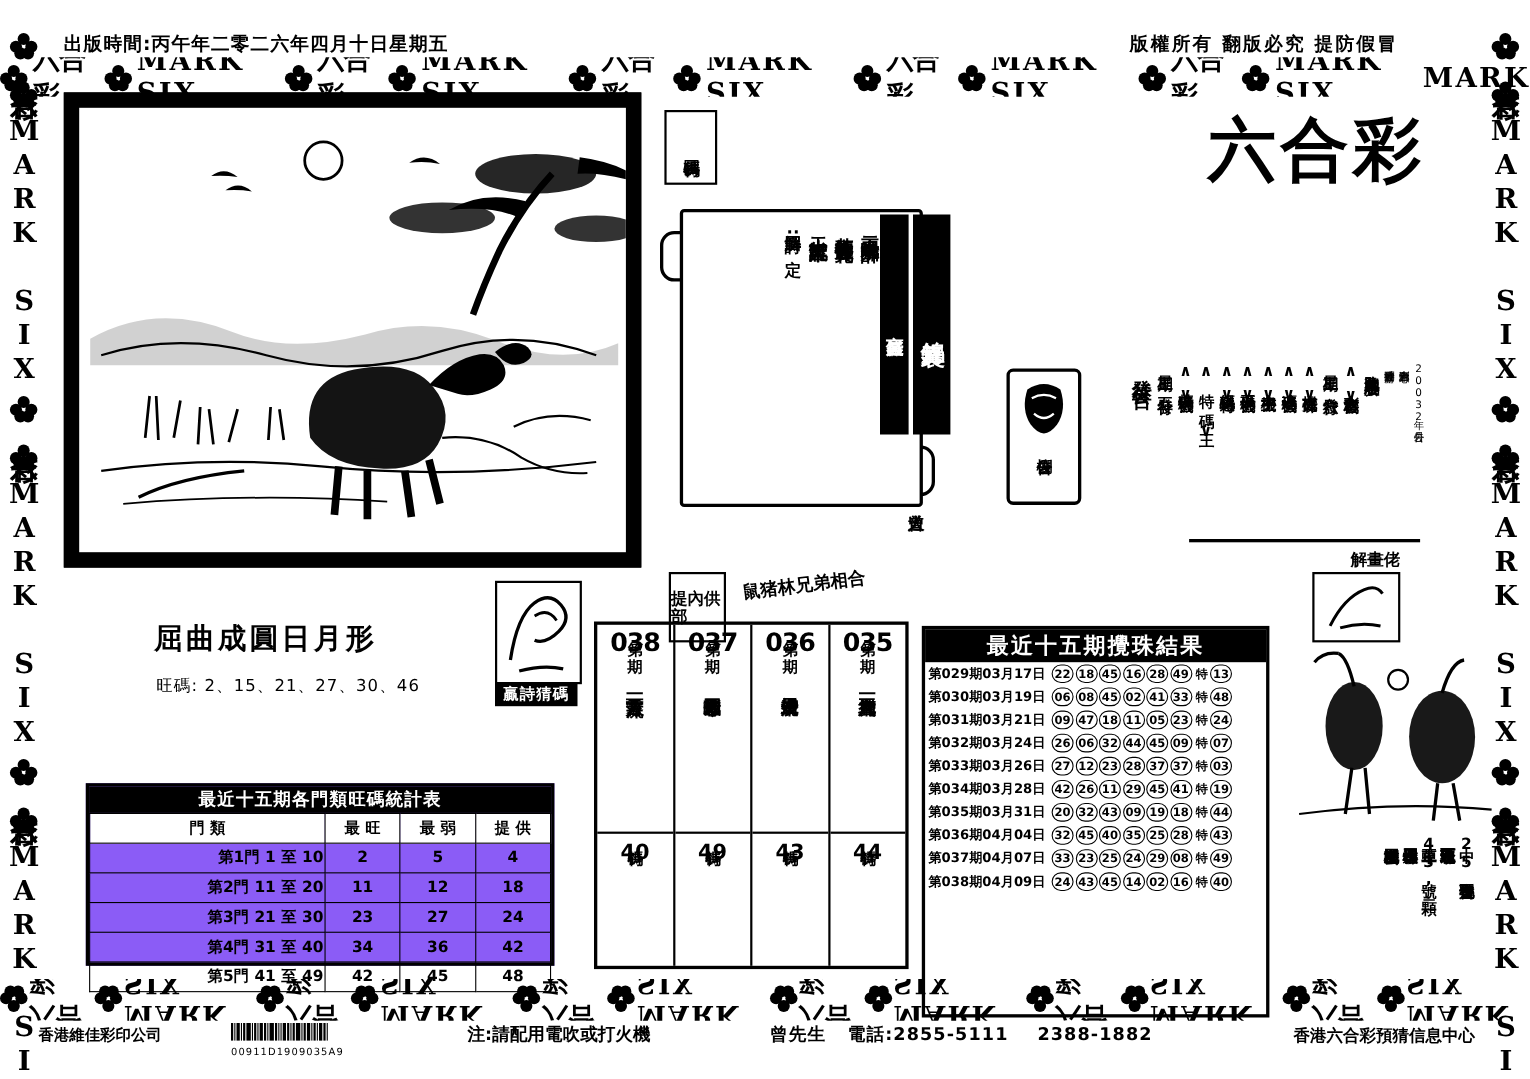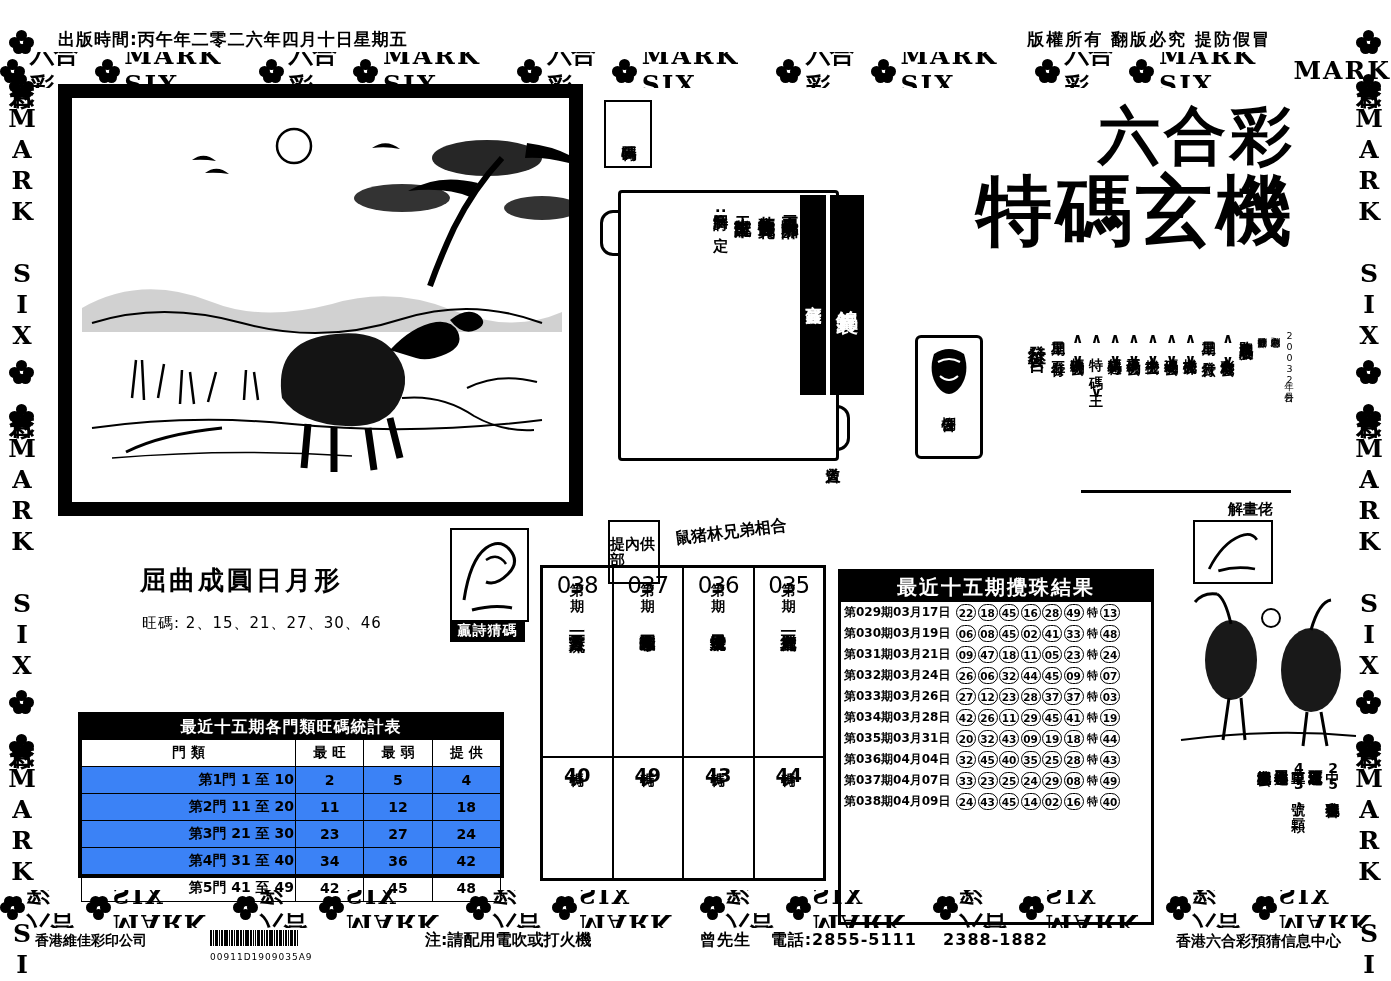--- a/index.html
+++ b/index.html
@@ -66,35 +66,35 @@
   #guess-badge{left:450px;top:528px;width:75px;height:90px;border:2px solid #000;background:#fff;}
   #guess-badge-label{left:450px;top:620px;width:75px;height:22px;background:#000;color:#fff;font-size:14px;font-weight:bold;display:flex;align-items:center;justify-content:center;letter-spacing:1px;}
   
   #inner-supply{left:608px;top:520px;width:48px;height:60px;border:2px solid #000;display:flex;align-items:center;justify-content:center;font-size:15px;font-weight:bold;line-height:1.1;text-align:left;}
   #monkey-note{left:675px;top:522px;font-size:16px;font-weight:bold;transform:rotate(-7deg);}
   
   #period-grid{left:540px;top:565px;width:280px;height:310px;border:3px solid #000;display:flex;}
   #period-grid .pcol{flex:1;border-left:2px solid #000;display:flex;flex-direction:column;align-items:center;}
   #period-grid .pcol:first-child{border-left:none;}
   #period-grid .phead{writing-mode:vertical-rl;text-orientation:upright;font-size:14px;font-weight:bold;margin-top:4px;}
-  #period-grid .pno{font-size:23px;font-weight:normal;letter-spacing:-1px;}
+  #period-grid .pno{font-size:23px;font-weight:bold;letter-spacing:-1px;}
   #period-grid .pqi{font-size:14px;font-weight:bold;}
   #period-grid .ptext{writing-mode:vertical-rl;text-orientation:upright;font-size:16px;font-weight:bold;line-height:1.1;margin-top:6px;height:130px;}
   #period-grid .sep{width:100%;height:2px;background:#000;margin-top:4px;}
   #period-grid .tmlabel{writing-mode:vertical-rl;text-orientation:upright;font-size:14px;font-weight:bold;margin-top:4px;}
   #period-grid .tmval{font-size:19px;font-weight:bold;margin-top:2px;}
   
   #results-box{left:838px;top:528px;width:310px;height:350px;border:3px solid #000;margin-top:41px;}
   #results-title{height:30px;background:#000;color:#fff;display:flex;align-items:center;justify-content:center;font-size:20px;font-weight:bold;letter-spacing:2px;}
   .res-row{display:flex;align-items:center;height:21px;font-size:11px;padding-left:3px;}
   .res-row .label{width:112px;font-weight:bold;font-size:12px;white-space:nowrap;}
   .ball{width:18px;height:15px;border:1.5px solid #000;border-radius:9px;font-size:10.5px;display:flex;align-items:center;justify-content:center;margin-right:1.5px;font-weight:bold;}
   .res-row .te{font-size:11px;font-weight:bold;margin:0 2px;}
   
-  #menlei-table{left:78px;top:712px;width:420px;height:160px;border:3px solid #000;background:#3b82f6;}
+  #menlei-table{left:78px;top:712px;width:420px;height:160px;border:3px solid #000;background:#8b5cf6;}
   #menlei-caption{height:24px;background:#000;color:#fff;font-size:16px;font-weight:bold;display:flex;align-items:center;justify-content:center;letter-spacing:1px;}
   #menlei-table table{width:100%;border-collapse:collapse;font-size:14px;font-weight:bold;}
   #menlei-table th,#menlei-table td{border:1.5px solid #000;text-align:center;height:24px;}
   #menlei-table th{background:#fff;margin-top:24px;}
   #menlei-table td.first{text-align:right;padding-left:5px;white-space:nowrap;}
   
   #jiehua{right:118px;top:520px;width:76px;height:60px;border:2px solid #000;display:flex;align-items:center;justify-content:center;}
   #jiehua-label{right:118px;top:500px;font-size:15px;font-weight:bold;}
   #right-note{right:50px;top:760px;display:flex;flex-direction:row;gap:1px;}
   #right-note .col{writing-mode:vertical-rl;text-orientation:upright;font-size:14px;font-weight:bold;line-height:1.15;}
@@ -364,21 +364,20 @@
 
 <div class="abs" id="bar-mangying">
   <span>盲贏錢</span>
 </div>
 <div class="abs" id="bar-jinnang">
   <span>錦囊</span>
 </div>
 
 <div class="abs" id="brand">
   <div class="l1">六合彩</div>
-  <div class="l2">特碼玄機</div>
 </div>
 
 <div class="abs" id="gonggao">
   <div class="tiger">
     <svg viewBox="0 0 46 62" width="46" height="62">
       <path d="M8,12 q15,-10 30,0 q6,18 -3,32 q-12,16 -24,0 q-9,-14 -3,-32z" fill="#000"></path>
       <path d="M12,20 q11,-6 22,0" stroke="#fff" stroke-width="2" fill="none"></path>
       <path d="M14,34 q9,8 18,0" stroke="#fff" stroke-width="2" fill="none"></path>
     </svg>
   </div>

